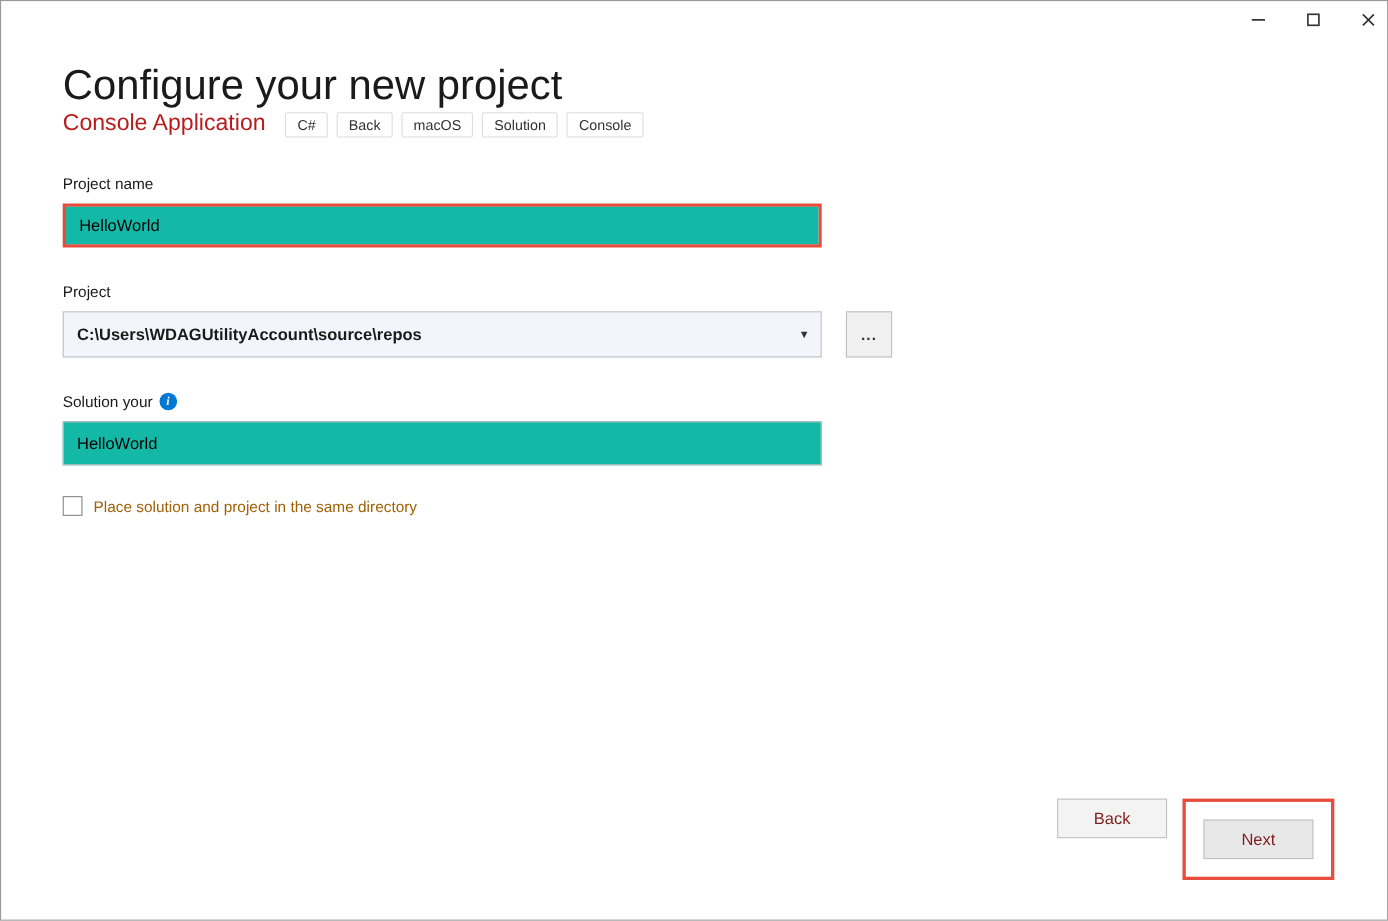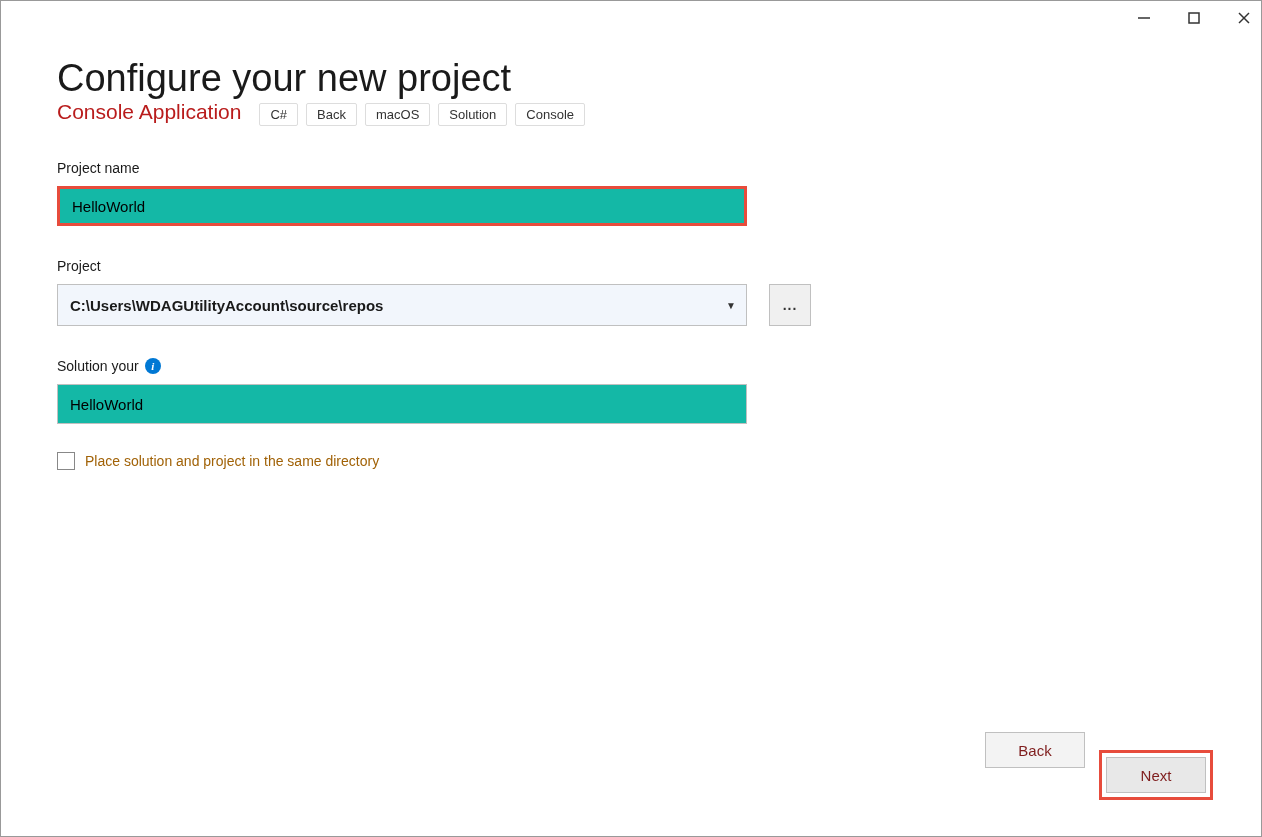--- a/index.html
+++ b/index.html
@@ -177,23 +177,22 @@
       height: 36px;
       border: 1px solid #c0c0c0;
       background: #f3f3f3;
       font-size: 15px;
       font-family: inherit;
       cursor: pointer;
       color: #7f1d1d;
     }
     .btn-highlight-wrap {
       border: 3px solid #e74c3c;
-      padding: 4px;
+      padding: 16px;
       display: inline-block;
-      margin-top: 18px;
     }
     .btn-highlight-wrap .btn {
       border: 1px solid #c0c0c0;
       background: #e8e8e8;
     }
   </style>
 </head>
 <body>
 
 <div class="window-controls">

